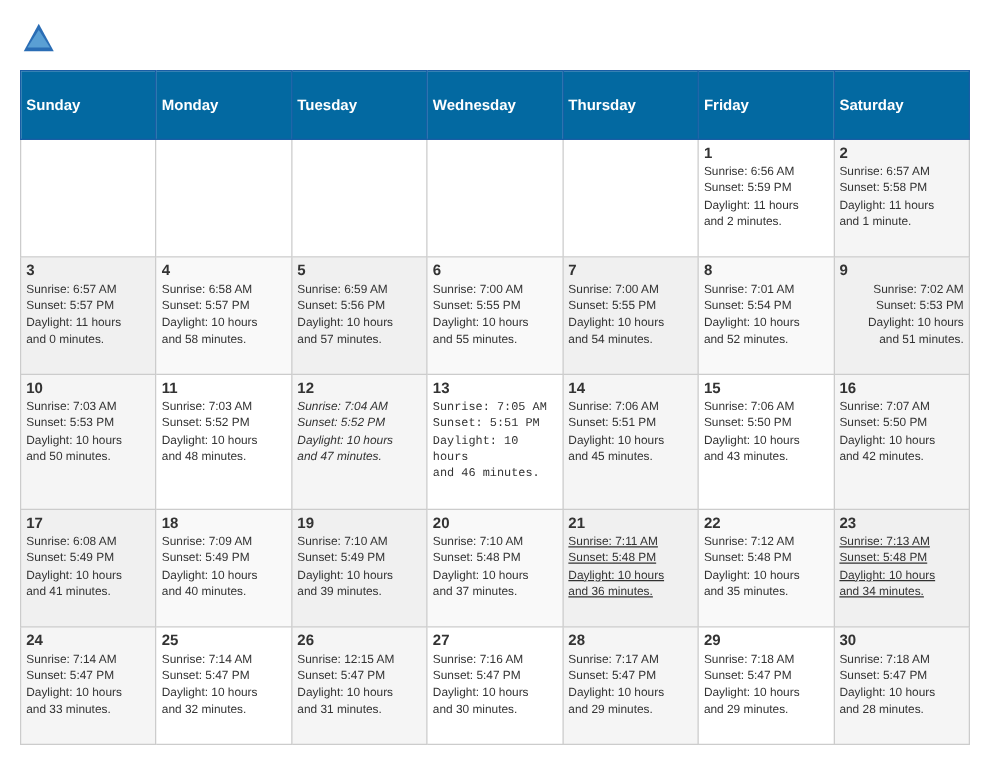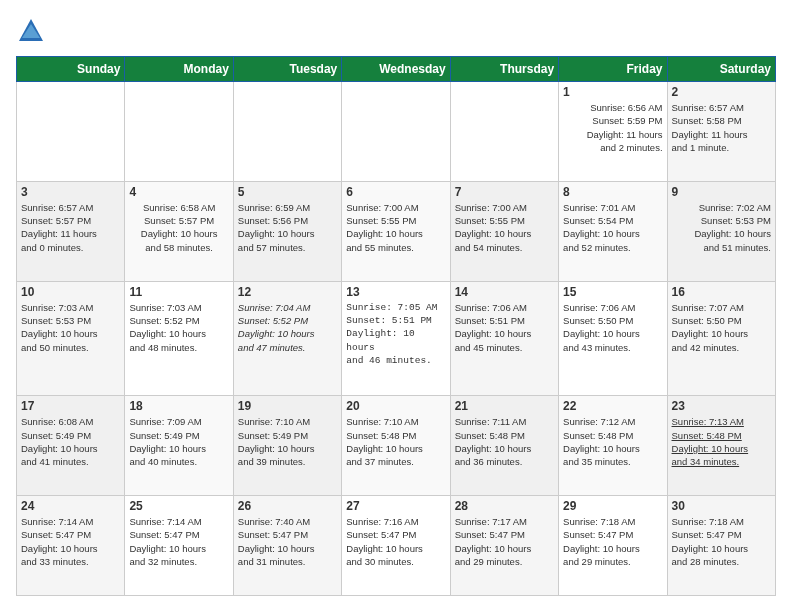--- a/index.html
+++ b/index.html
@@ -60,26 +60,26 @@
       color: #555;
     }
     .calendar {
       flex: 1;
       border: 1px solid #ccc;
       border-collapse: collapse;
       width: 100%;
       table-layout: fixed;
     }
     .calendar th {
-      background: #15803d;
+      background: #0369a1;
       color: #fff;
       font-size: 12px;
       font-weight: bold;
-      padding: 5px 4px;
-      text-align: right;
+      padding: 20px 4px;
+      text-align: left;
       border: 1px solid #1a5da5;
     }
     .calendar td {
       border: 1px solid #ccc;
       vertical-align: top;
       padding: 3px 4px;
       font-size: 10px;
       color: #333;
       height: 78px;
       background: #fff;
@@ -143,21 +143,21 @@
     </thead>
     <tbody id="calendar-body">
     <tr>
           <td class="empty-cell"></td>
           <td class="empty-cell"></td>
           <td class="empty-cell"></td>
           <td class="empty-cell"></td>
           <td class="empty-cell"></td>
           <td>
             <span class="day-num">1</span>
-            <div class="day-info" style="white-space: pre-line; text-align: right;">Sunrise: 6:56 AM
+            <div class="day-info" style="white-space: pre-line;">Sunrise: 6:56 AM
 Sunset: 5:59 PM
 Daylight: 11 hours
 and 2 minutes.</div>
           </td>
           <td>
             <span class="day-num">2</span>
             <div class="day-info" style="white-space: pre-line;">Sunrise: 6:57 AM
 Sunset: 5:58 PM
 Daylight: 11 hours
 and 1 minute.</div>
@@ -166,21 +166,21 @@
         <tr>
           <td>
             <span class="day-num">3</span>
             <div class="day-info" style="white-space: pre-line;">Sunrise: 6:57 AM
 Sunset: 5:57 PM
 Daylight: 11 hours
 and 0 minutes.</div>
           </td>
           <td>
             <span class="day-num">4</span>
-            <div class="day-info" style="white-space: pre-line; text-align: center;">Sunrise: 6:58 AM
+            <div class="day-info" style="white-space: pre-line;">Sunrise: 6:58 AM
 Sunset: 5:57 PM
 Daylight: 10 hours
 and 58 minutes.</div>
           </td>
           <td>
             <span class="day-num">5</span>
             <div class="day-info" style="white-space: pre-line;">Sunrise: 6:59 AM
 Sunset: 5:56 PM
 Daylight: 10 hours
 and 57 minutes.</div>
@@ -289,21 +289,21 @@
           </td>
           <td>
             <span class="day-num">20</span>
             <div class="day-info" style="white-space: pre-line;">Sunrise: 7:10 AM
 Sunset: 5:48 PM
 Daylight: 10 hours
 and 37 minutes.</div>
           </td>
           <td>
             <span class="day-num">21</span>
-            <div class="day-info" style="white-space: pre-line;">Sunrise: 7:11 AM
+            <div class="day-info" style="white-space: pre-line; text-decoration: underline;">Sunrise: 7:11 AM
 Sunset: 5:48 PM
 Daylight: 10 hours
 and 36 minutes.</div>
           </td>
           <td>
             <span class="day-num">22</span>
             <div class="day-info" style="white-space: pre-line;">Sunrise: 7:12 AM
 Sunset: 5:48 PM
 Daylight: 10 hours
 and 35 minutes.</div>
@@ -326,21 +326,21 @@
           </td>
           <td>
             <span class="day-num">25</span>
             <div class="day-info" style="white-space: pre-line;">Sunrise: 7:14 AM
 Sunset: 5:47 PM
 Daylight: 10 hours
 and 32 minutes.</div>
           </td>
           <td>
             <span class="day-num">26</span>
-            <div class="day-info" style="white-space: pre-line;">Sunrise: 7:40 AM
+            <div class="day-info" style="white-space: pre-line;">Sunrise: 12:15 AM
 Sunset: 5:47 PM
 Daylight: 10 hours
 and 31 minutes.</div>
           </td>
           <td>
             <span class="day-num">27</span>
             <div class="day-info" style="white-space: pre-line;">Sunrise: 7:16 AM
 Sunset: 5:47 PM
 Daylight: 10 hours
 and 30 minutes.</div>

